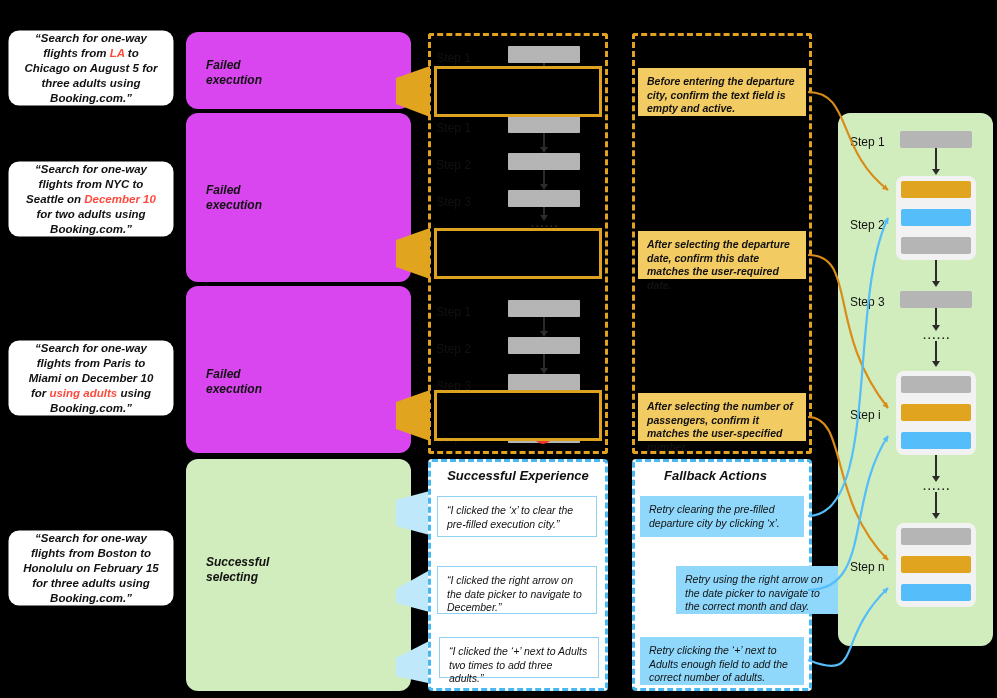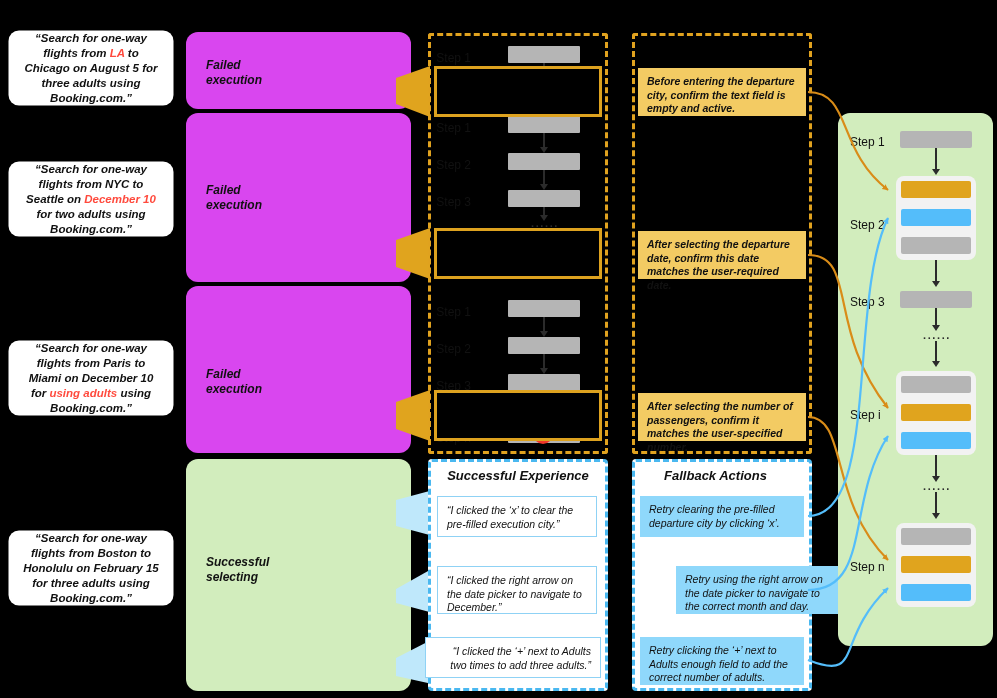--- a/index.html
+++ b/index.html
@@ -245,21 +245,21 @@
 
 <div class="abs dgroup blue" style="left:428px;top:459px;width:180px;height:232px;"></div>
 <div class="col-title" style="left:428px;top:468px;width:180px;">Successful Experience</div>
 
 <div class="abs note-white" style="left:437px;top:496px;width:160px;height:41px;">
   <span>“I clicked the ‘x’ to clear the pre-filled execution city.”</span>
 </div>
 <div class="abs note-white" style="left:437px;top:566px;width:160px;height:48px;">
   <span>“I clicked the right arrow on the date picker to navigate to December.”</span>
 </div>
-<div class="abs note-white" style="left:425px;top:637px;width:176px;height:41px;text-align:right;">
+<div class="abs note-white" style="left:439px;top:637px;width:160px;height:41px;">
   <span>“I clicked the ‘+’ next to Adults two times to add three adults.”</span>
 </div>
 
 <div class="abs dgroup blue" style="left:632px;top:459px;width:180px;height:232px;"></div>
 <div class="col-title" style="left:632px;top:468px;width:167px;">Fallback Actions</div>
 
 <div class="abs note-blue" style="left:640px;top:496px;width:164px;height:41px;">
   <span>Retry clearing the pre-filled departure city by clicking ‘x’.</span>
 </div>
 <div class="abs note-blue" style="left:640px;top:566px;width:164px;height:48px;margin-left:36px;">

